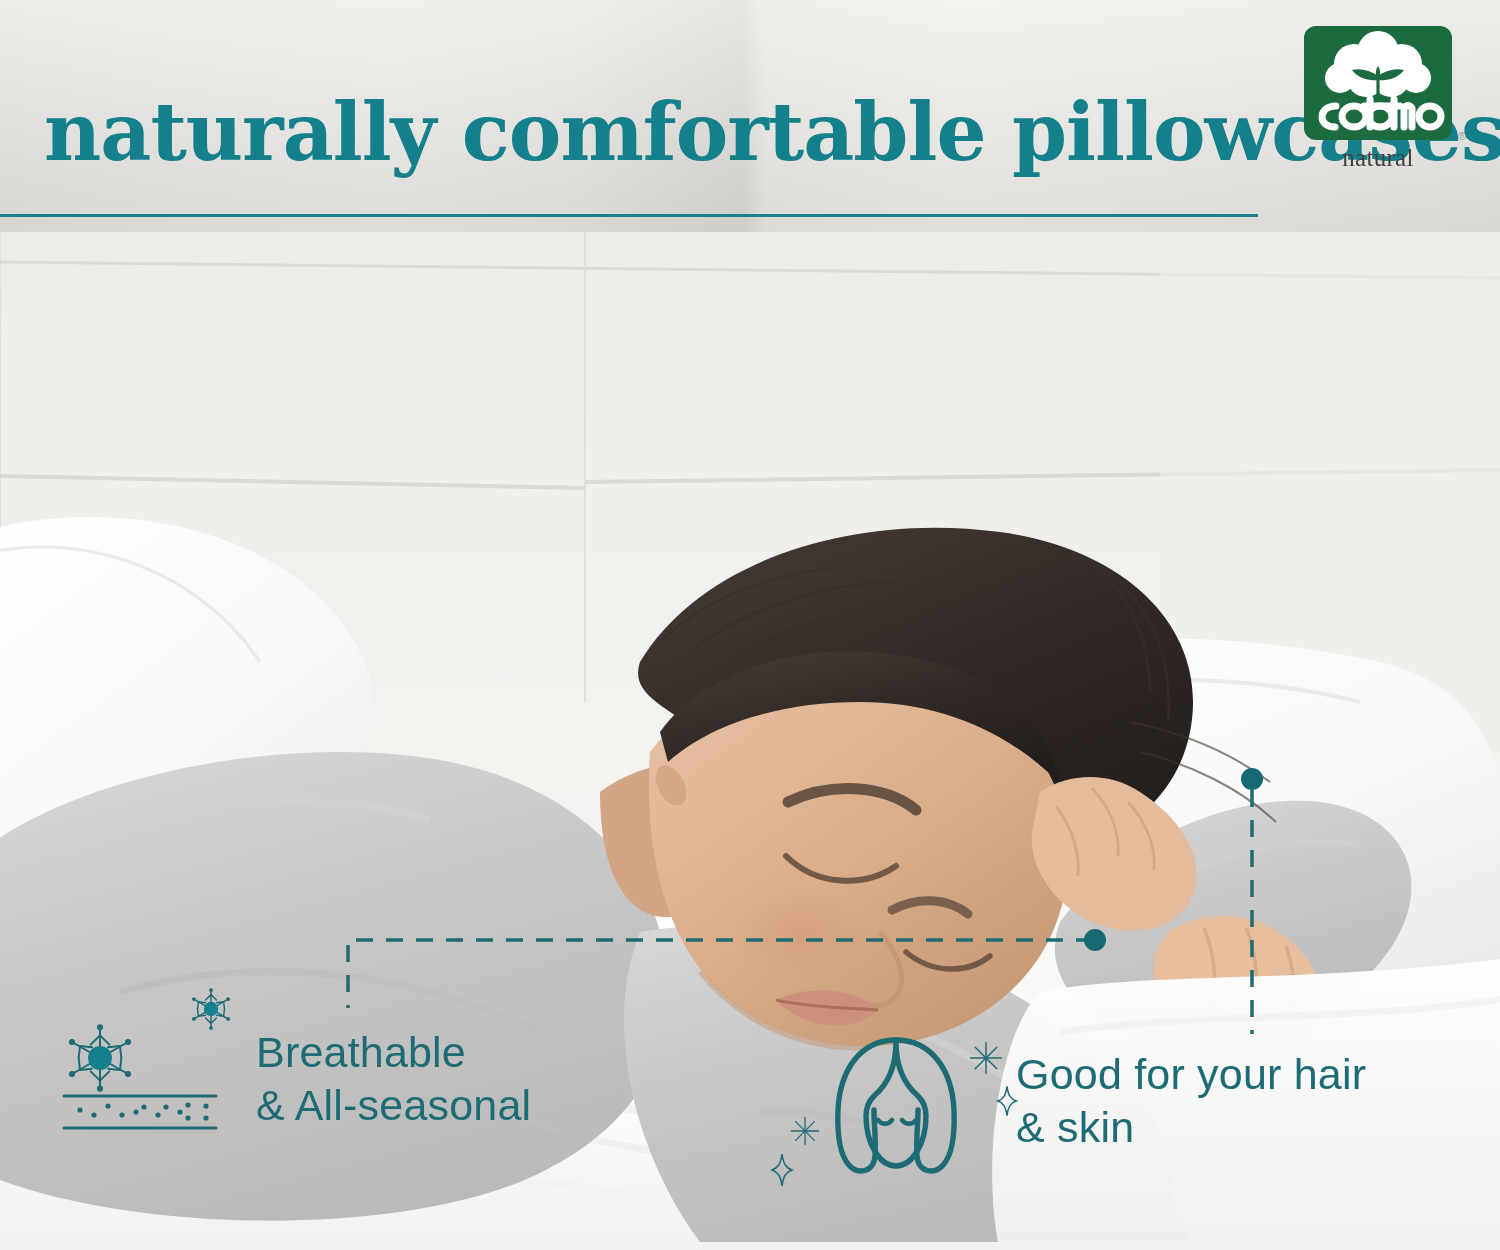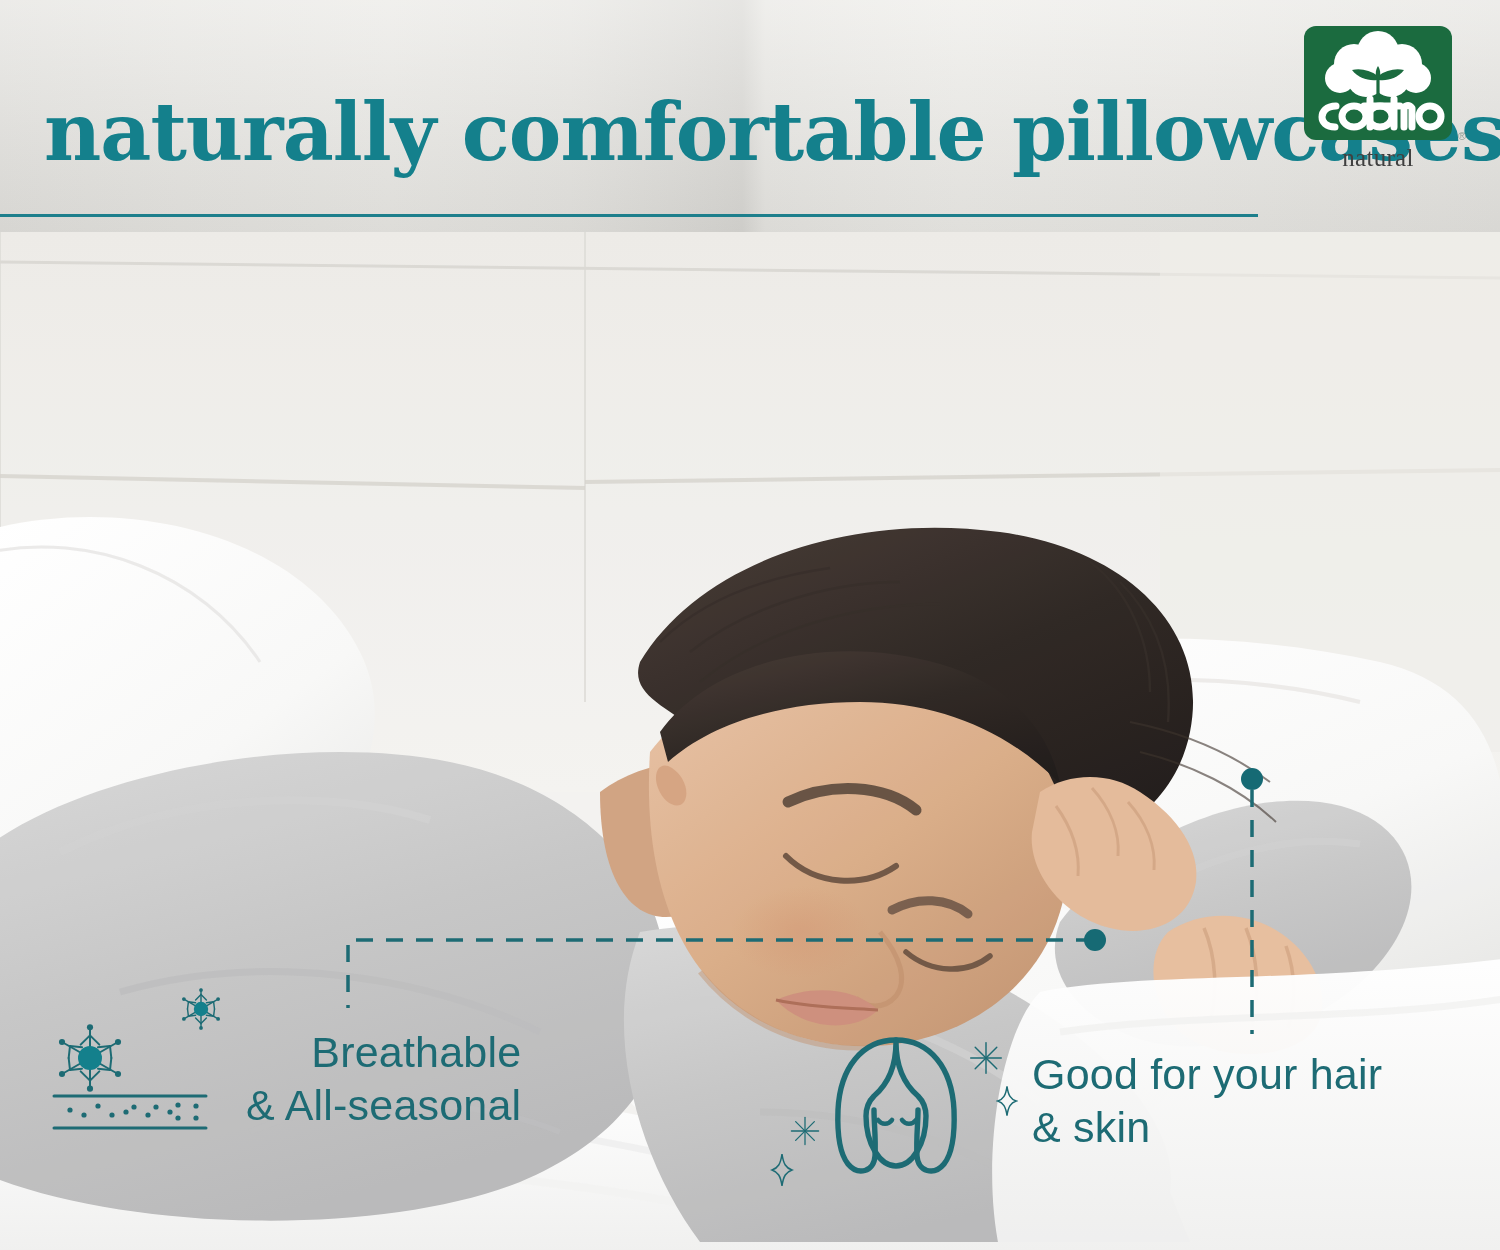--- a/index.html
+++ b/index.html
@@ -89,27 +89,27 @@
   }
   .callout-text {
     font-family:"Liberation Sans", sans-serif;
     font-size:43px;
     line-height:1.24;
     color:#1d6b74;
     letter-spacing:.2px;
     white-space:pre-line;
   }
 
-  #callout-breathable { left:46px; top:980px;text-align:right; }
+  #callout-breathable { left:56px; top:980px; }
   #callout-breathable .icons { position:relative; width:190px; height:150px; }
   #callout-breathable .callout-text { margin-left:10px; margin-top:46px; }
 
   #callout-hair { left:768px; top:1026px; }
   #callout-hair .icons { position:relative; width:248px; height:200px; }
-  #callout-hair .callout-text { margin-left:16px; margin-top:22px; }
+  #callout-hair .callout-text { margin-left:0; margin-top:22px; }
 
   .ico { position:absolute; }
 </style>
 </head>
 <body>
 
 <div class="stage">
 
   <div class="header-band"></div>
 

